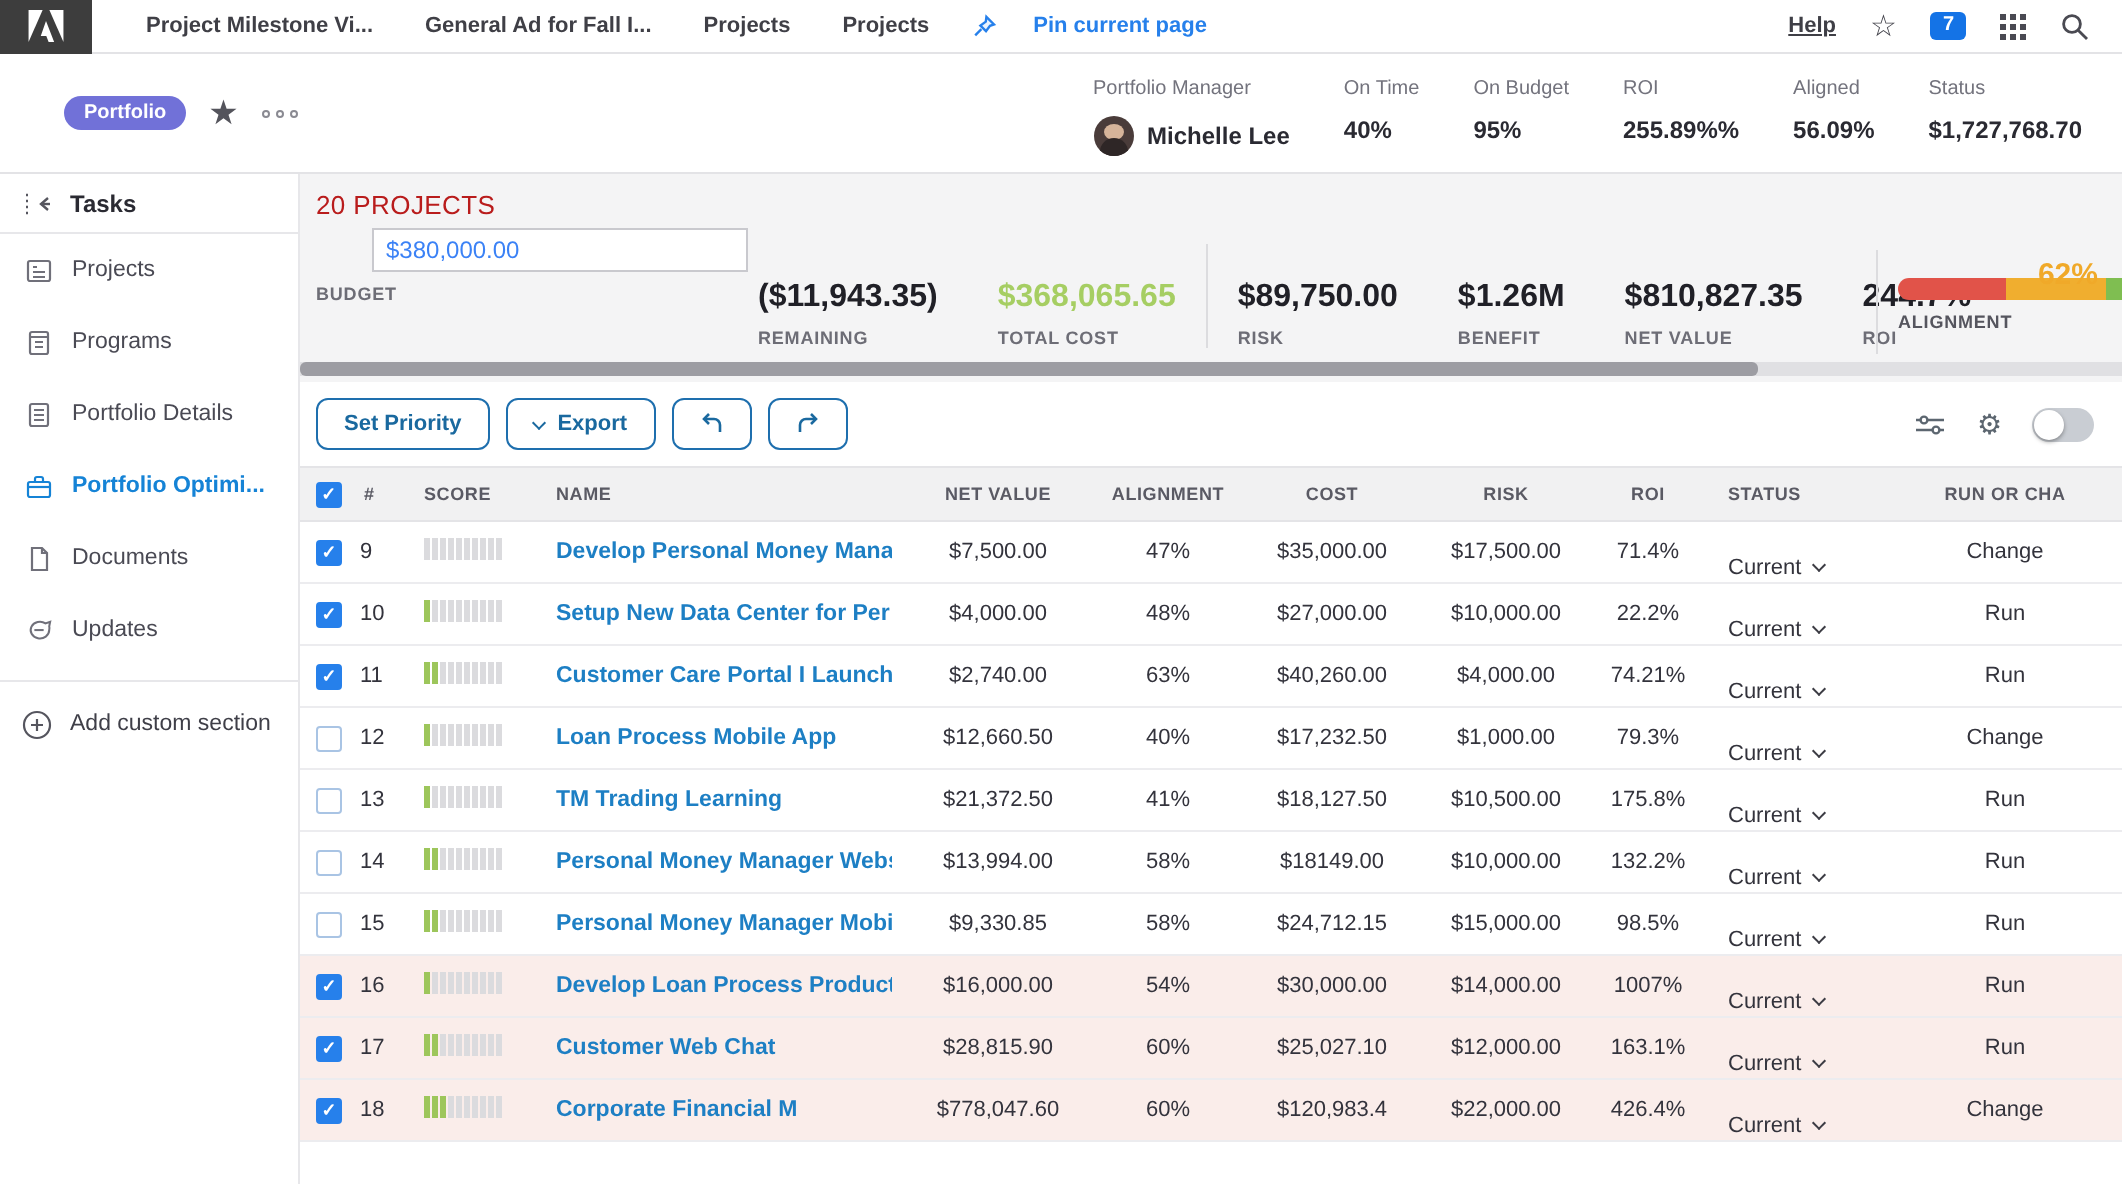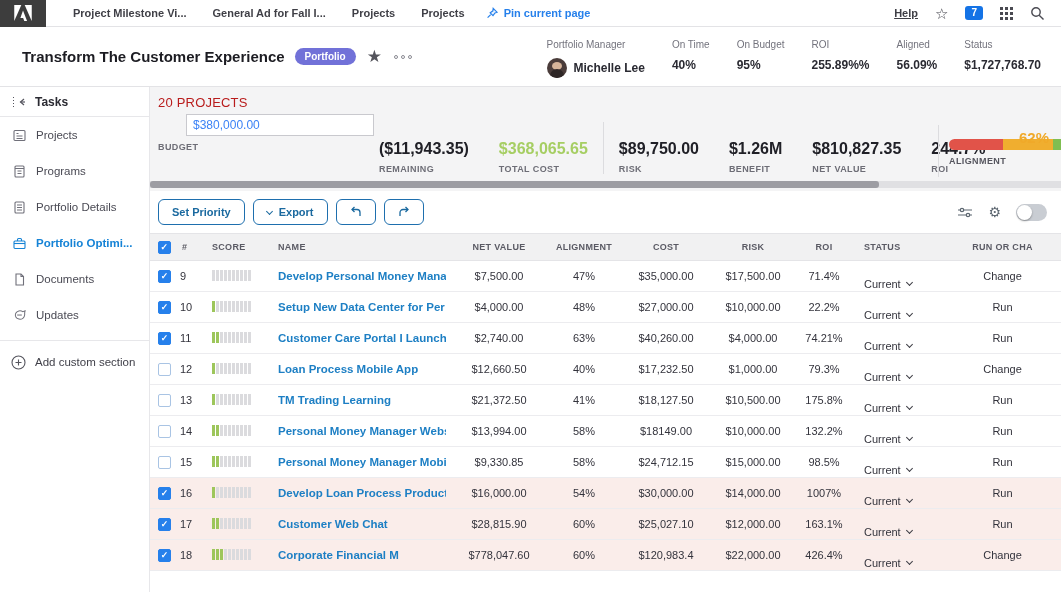--- a/index.html
+++ b/index.html
@@ -4,21 +4,21 @@
 <style>
   *{margin:0;padding:0;box-sizing:border-box;}
   body{font-family:"Liberation Sans",sans-serif;background:#e9e9e9;}
   .app{position:relative;width:1061px;height:593px;background:#fff;overflow:hidden;}
 
   
   .topnav{height:27px;display:flex;align-items:center;background:#fff;border-bottom:1px solid #e3e3e6;}
   .logo{width:46px;height:27px;background:#3d3d3d;display:flex;align-items:center;justify-content:center;flex-shrink:0;cursor:pointer;}
   .tabs{display:flex;margin-left:14px;}
   .tab{font-size:11px;font-weight:700;color:#3f3f46;padding:0 13px;white-space:nowrap;cursor:pointer;}
-  .pinlink{display:flex;align-items:center;gap:5px;color:#2680EB;font-size:11px;font-weight:700;margin-left:8px;cursor:pointer;}
+  .pinlink{display:flex;align-items:center;gap:18px;color:#2680EB;font-size:11px;font-weight:700;margin-left:8px;cursor:pointer;}
   .navright{margin-left:auto;display:flex;align-items:center;gap:17px;padding-right:16px;}
   .help{font-size:11px;font-weight:700;color:#3f3f46;cursor:pointer;text-decoration:underline;}
   .navstar{font-size:15px;color:#44444c;line-height:1;cursor:pointer;}
   .badge{background:#1473E6;color:#fff;font-size:10px;font-weight:700;border-radius:3px;padding:2px 6px;line-height:1;cursor:pointer;}
 
   
   .pheader{height:60px;border-bottom:1px solid #e3e3e6;display:flex;align-items:center;padding:0 20px 0 22px;background:#fff;}
   .title{font-size:15px;font-weight:800;color:#1c1c22;white-space:nowrap;}
   .pill{background:#7171d8;color:#fff;font-size:10px;font-weight:700;border-radius:10px;padding:3px 10px;margin-left:10px;}
   .favstar{color:#54545c;font-size:17px;margin-left:11px;line-height:1;cursor:pointer;}
@@ -158,21 +158,20 @@
       <span style="display:inline-flex;">
         <svg width="15" height="15" viewBox="0 0 15 15" fill="none" stroke="#4a4a52" stroke-width="1.4">
           <circle cx="6" cy="6" r="4.2"></circle>
             <path d="M9.2 9.2 13.5 13.5"></path>
         </svg>
       </span>
     </div>
   </div>
 
   <div class="pheader">
-    <span class="title">Transform The Customer Experience</span>
     <span class="pill">Portfolio</span>
     <span class="favstar">★</span>
     <span class="moredots">
         <i></i>
         <i></i>
         <i></i>
       </span>
     <div class="stats">
       <div class="stat">
         <div class="stat-label">Portfolio Manager</div>

